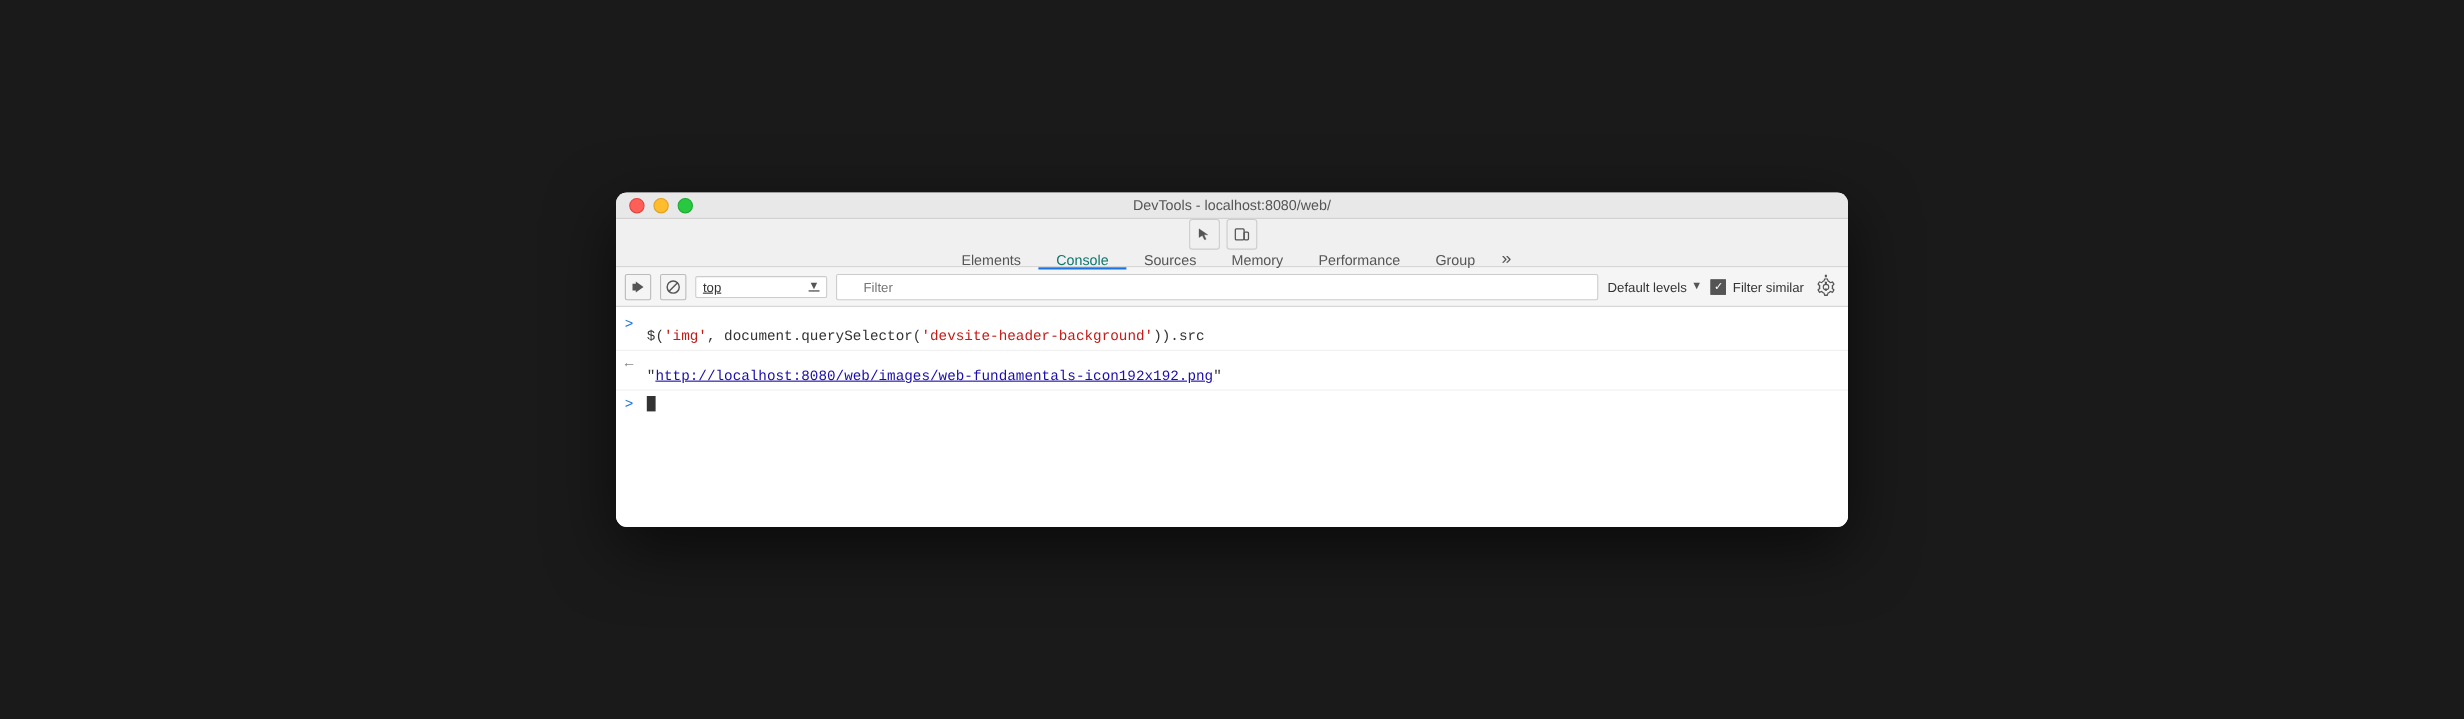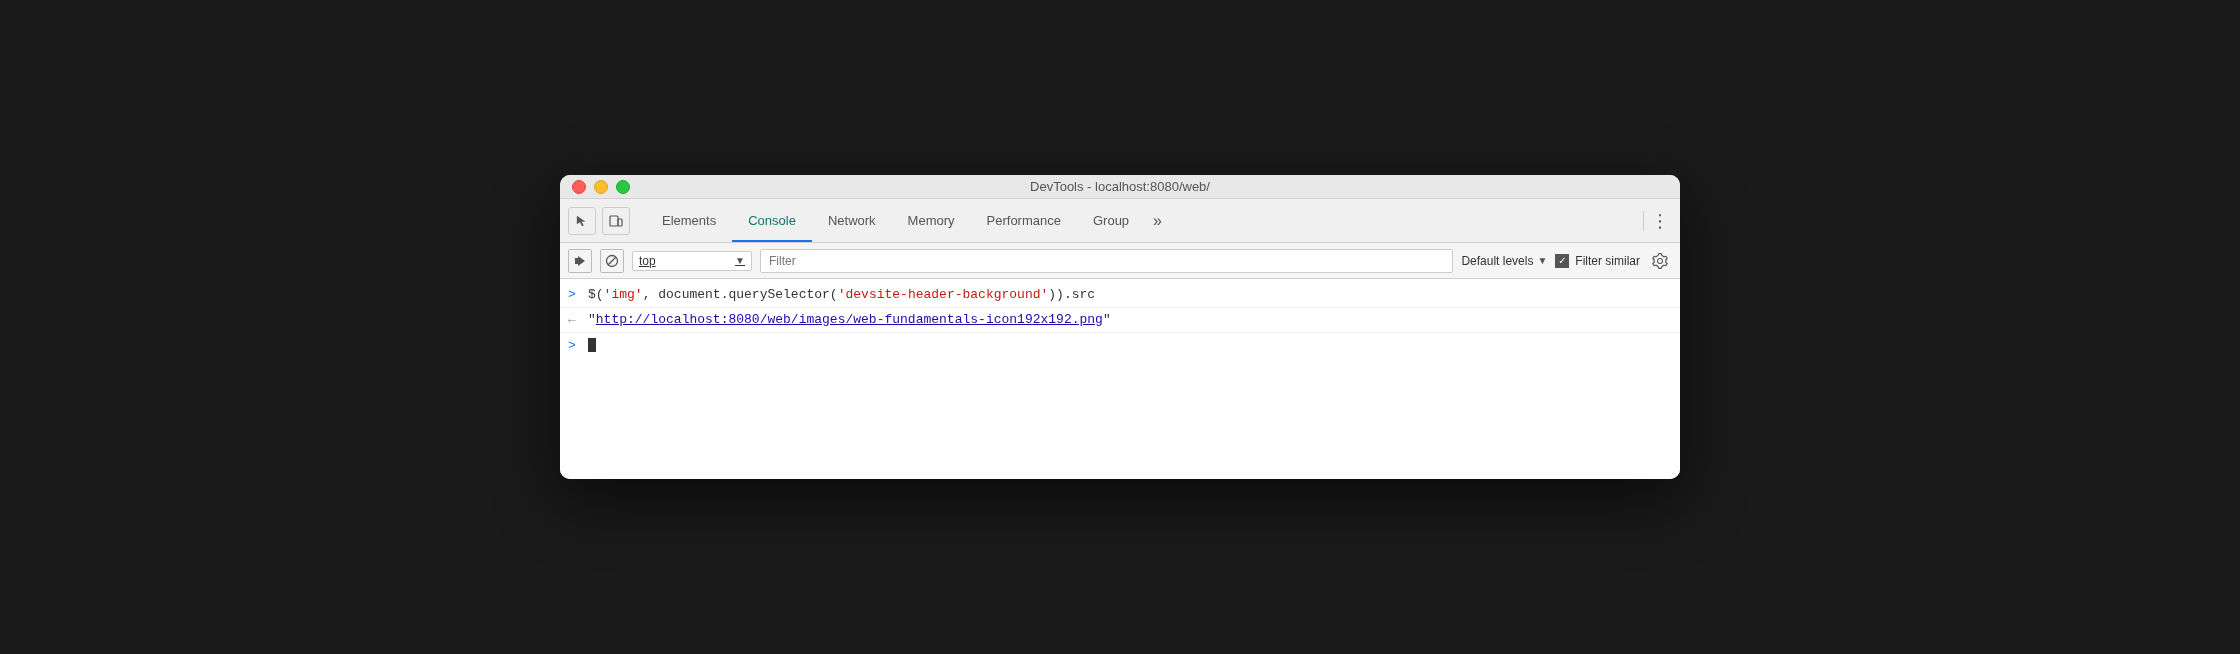--- a/index.html
+++ b/index.html
@@ -62,20 +62,21 @@
     }
 
     
     .tab-bar {
       background: #f0f0f0;
       border-bottom: 1px solid #d0d0d0;
       display: flex;
       align-items: center;
       padding: 0 8px;
       height: 44px;
+      flex-direction: column;
     }
 
     .devtools-icons {
       display: flex;
       align-items: center;
       gap: 6px;
       margin-right: 16px;
     }
 
     .icon-btn {
@@ -195,21 +196,21 @@
       margin-left: auto;
       color: #555;
       font-size: 10px;
     }
 
     .filter-input {
       flex: 1;
       height: 24px;
       border: 1px solid #ccc;
       border-radius: 2px;
-      padding: 0 8px;
+      padding: 0 24px;
       font-size: 12px;
       color: #aaa;
       background: white;
       outline: none;
     }
 
     .levels-btn {
       display: flex;
       align-items: center;
       gap: 4px;
@@ -282,20 +283,21 @@
       line-height: 20px;
     }
 
     .console-arrow.left {
       color: #888;
     }
 
     .console-content {
       flex: 1;
       line-height: 20px;
+      margin-top: 11px;
     }
 
     .text-black { color: #333; }
     .text-blue { color: #1a0dab; }
     .text-string { color: #c41a16; }
 
     .console-prompt {
       display: flex;
       align-items: center;
       padding: 4px 8px;
@@ -359,21 +361,21 @@
     </div>
 
     <div class="tabs">
       <div class="tab">
         <span>Elements</span>
       </div>
       <div class="tab active">
         <span>Console</span>
       </div>
       <div class="tab">
-        <span>Network</span>
+        <span>Sources</span>
       </div>
       <div class="tab">
         <span>Memory</span>
       </div>
       <div class="tab">
         <span>Performance</span>
       </div>
       <div class="tab">
         <span>Group</span>
       </div>

